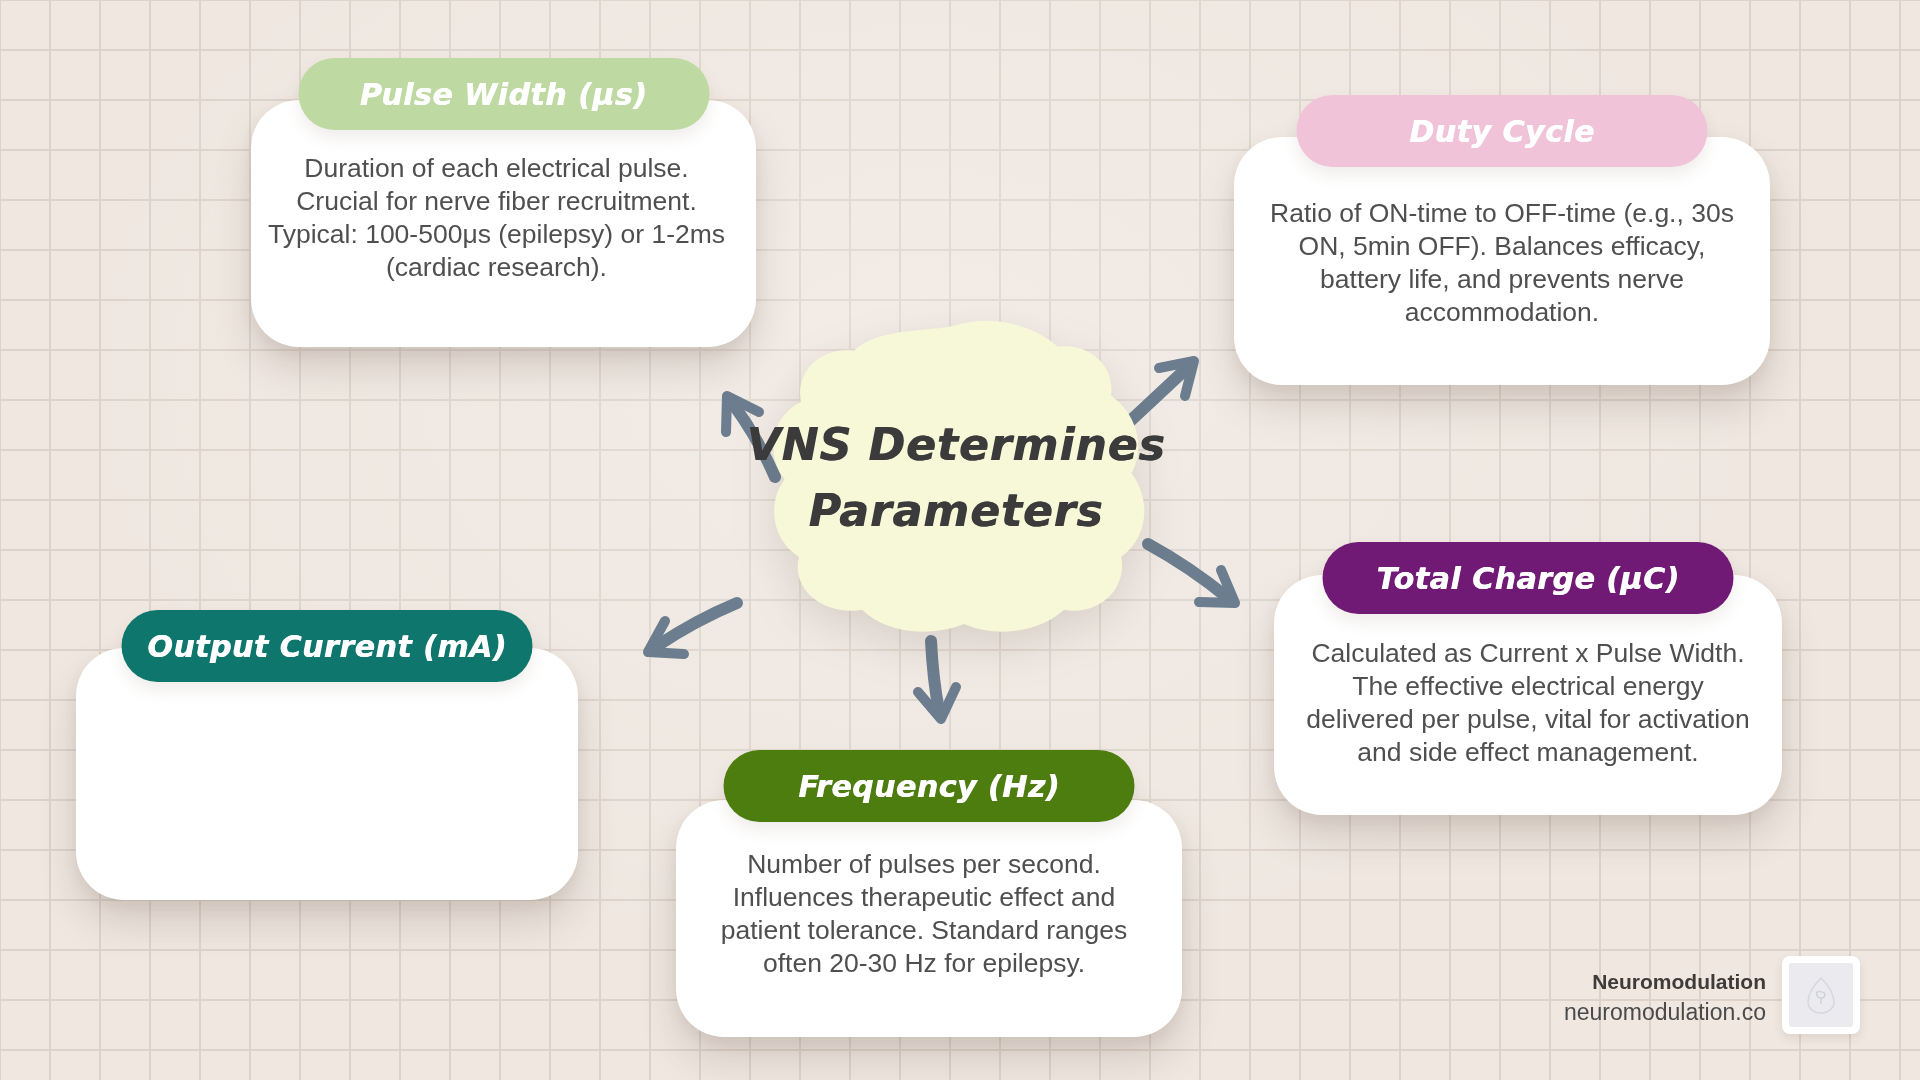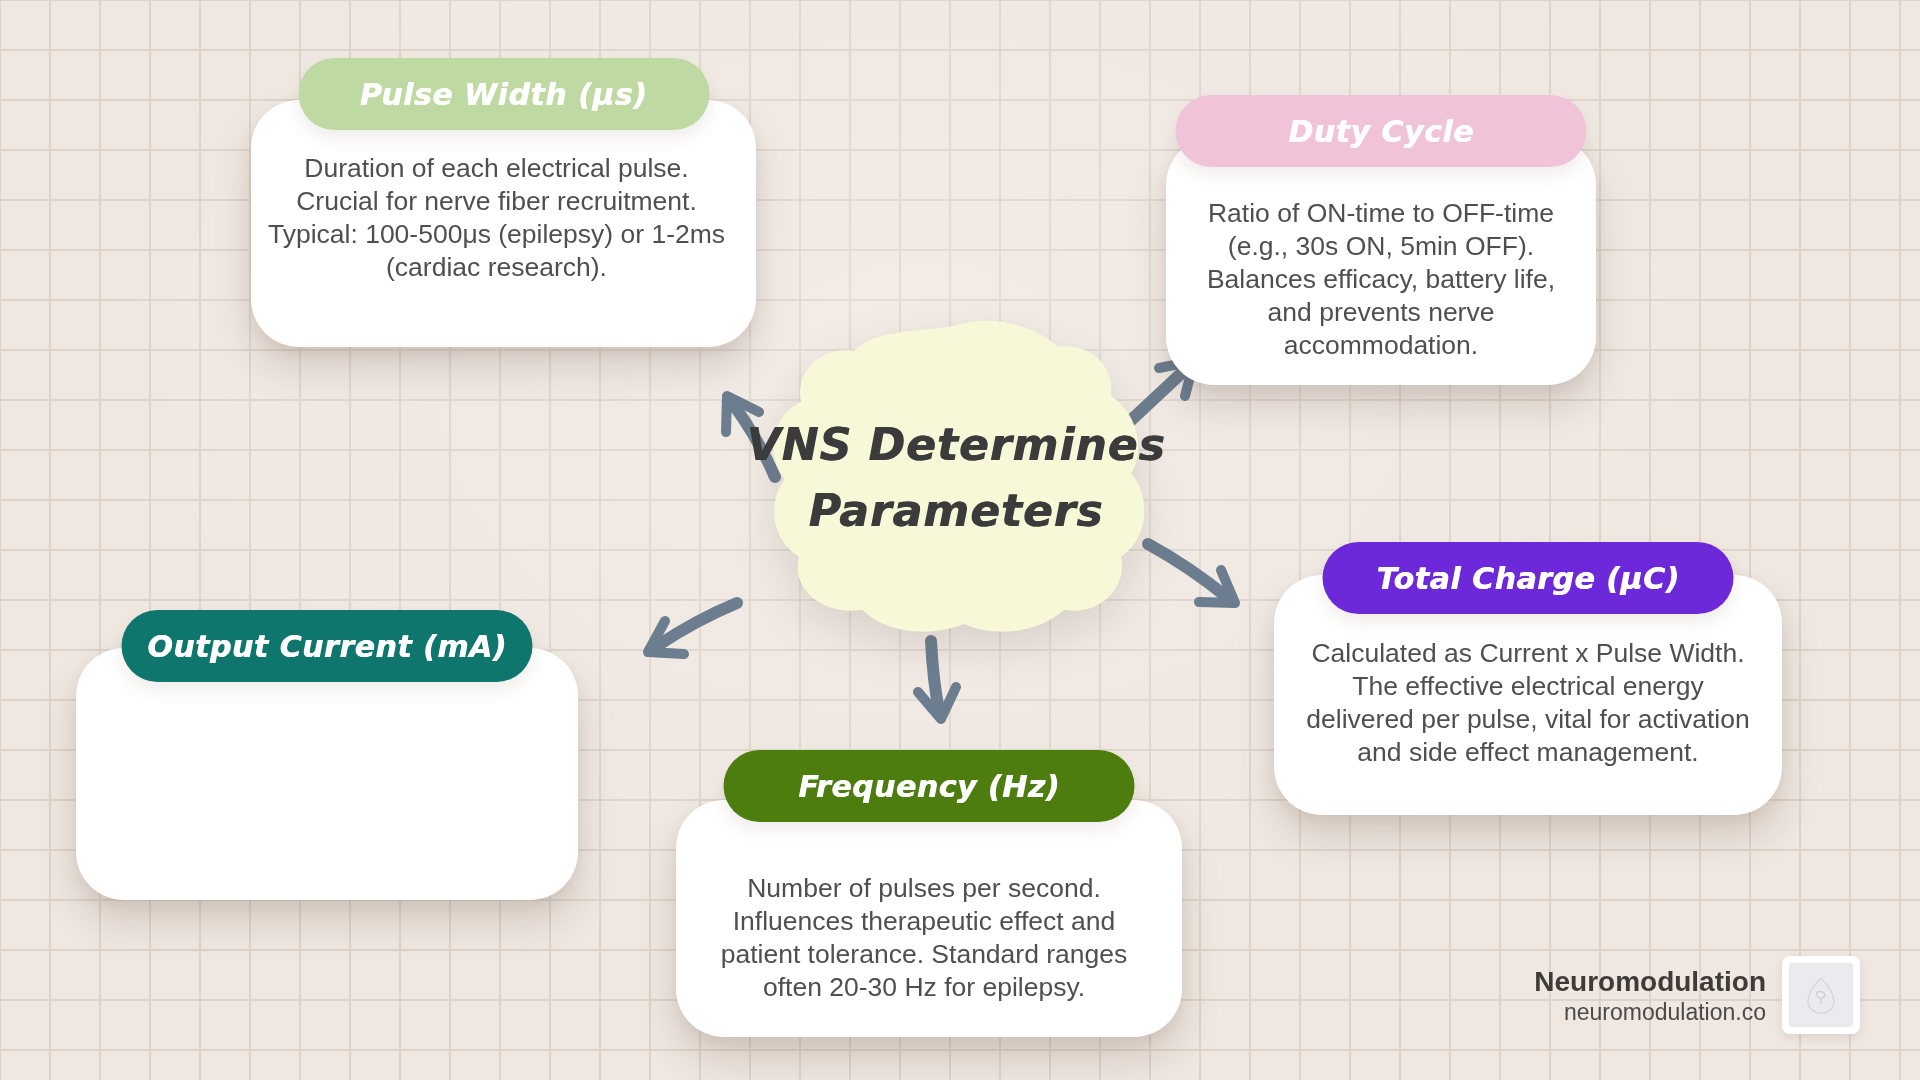--- a/index.html
+++ b/index.html
@@ -49,31 +49,31 @@
     padding: 0 26px;
     font-size: 26.5px; line-height: 33px;
     color: #4F4F4F;
     text-align: center;
   }
   
   #card-pulse-width   { left: 251px;  top: 100px; width: 505px; height: 247px; }
   #card-pulse-width .pill { top: -42px; }
   #card-pulse-width .card-body { margin-top: 52px; padding-left: 12px; }
 
-  #card-duty-cycle    { left: 1166px; top: 137px; width: 430px; height: 248px; }
+  #card-duty-cycle    { left: 1234px; top: 137px; width: 536px; height: 248px; }
   #card-duty-cycle .pill { top: -42px; }
   #card-duty-cycle .card-body { margin-top: 60px; }
 
   #card-output-current{ left: 76px;   top: 648px; width: 502px; height: 252px; }
   #card-output-current .pill { top: -38px; }
   #card-output-current .card-body { margin-top: 48px; }
 
   #card-frequency     { left: 676px;  top: 800px; width: 506px; height: 237px; }
   #card-frequency .pill { top: -50px; }
-  #card-frequency .card-body { margin-top: 72px; padding-left: 16px; }
+  #card-frequency .card-body { margin-top: 48px; padding-left: 16px; }
 
   #card-total-charge  { left: 1274px; top: 575px; width: 508px; height: 240px; }
   #card-total-charge .pill { top: -33px; }
   #card-total-charge .card-body { margin-top: 62px; }
 
   
   .center-node {
     position: absolute; left: 752px; top: 312px; width: 408px; height: 332px;
   }
   .center-node svg.blob {
@@ -98,21 +98,21 @@
   
   svg.arrows { position: absolute; inset: 0; pointer-events: none; }
 
   
   .attribution {
     position: absolute; right: 60px; bottom: 46px;
     display: flex; align-items: center; gap: 16px;
   }
   .attribution .text { text-align: right; }
   .attribution .brand {
-    font-size: 28px; font-weight: bold; color: #3E3B39; line-height: 34px;
+    font-size: 21px; font-weight: bold; color: #3E3B39; line-height: 34px;
   }
   .attribution .url {
     font-size: 23px; color: #4A4A4A; line-height: 26px;
   }
   .attribution .thumb {
     width: 78px; height: 78px;
     background: #FFFFFF; border-radius: 8px;
     box-shadow: 0 4px 10px rgba(96,74,62,0.12);
     display: flex; align-items: center; justify-content: center;
   }
@@ -190,21 +190,21 @@
   </div>
 
   <div class="card" id="card-frequency">
     <div class="pill" style="background-color: #4d7c0f;">
       <span class="pill-label">Frequency (Hz)</span>
     </div>
     <div class="card-body">Number of pulses per second. Influences therapeutic effect and patient tolerance. Standard ranges often 20-30 Hz for epilepsy.</div>
   </div>
 
   <div class="card" id="card-total-charge">
-    <div class="pill" style="background-color: #6d28d9;">
+    <div class="pill" style="background-color: #701a75;">
       <span class="pill-label">Total Charge (μC)</span>
     </div>
     <div class="card-body">Calculated as Current x Pulse Width. The effective electrical energy delivered per pulse, vital for activation and side effect management.</div>
   </div>
 
   <div class="attribution">
     <div class="text">
       <div class="brand">Neuromodulation</div>
       <div class="url">neuromodulation.co</div>
     </div>

